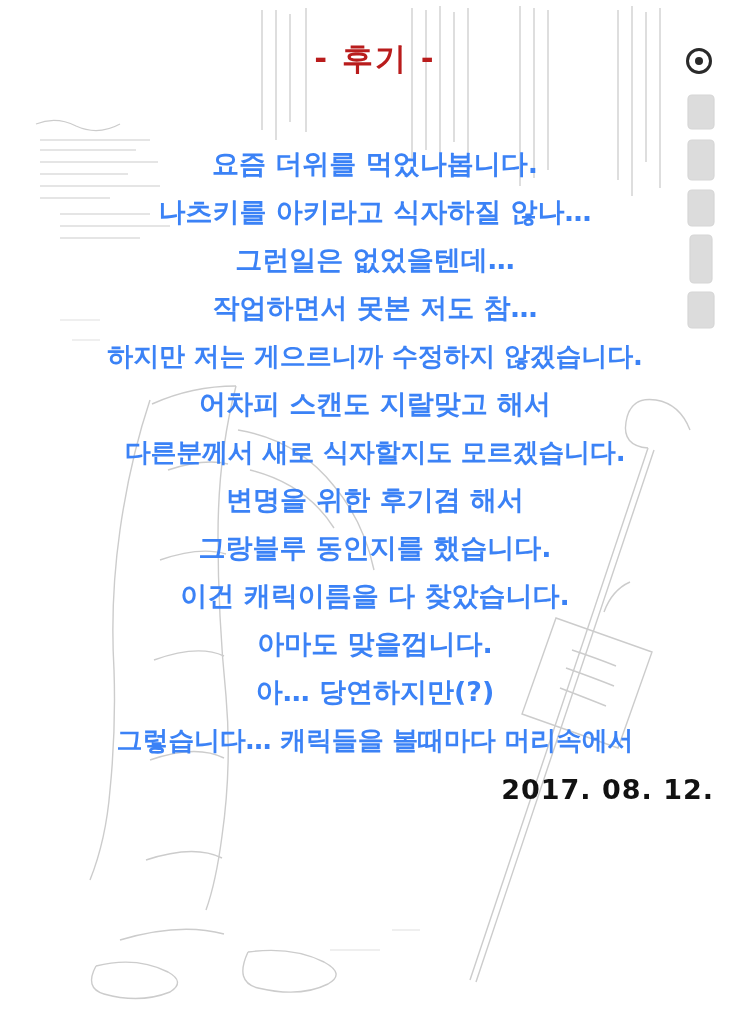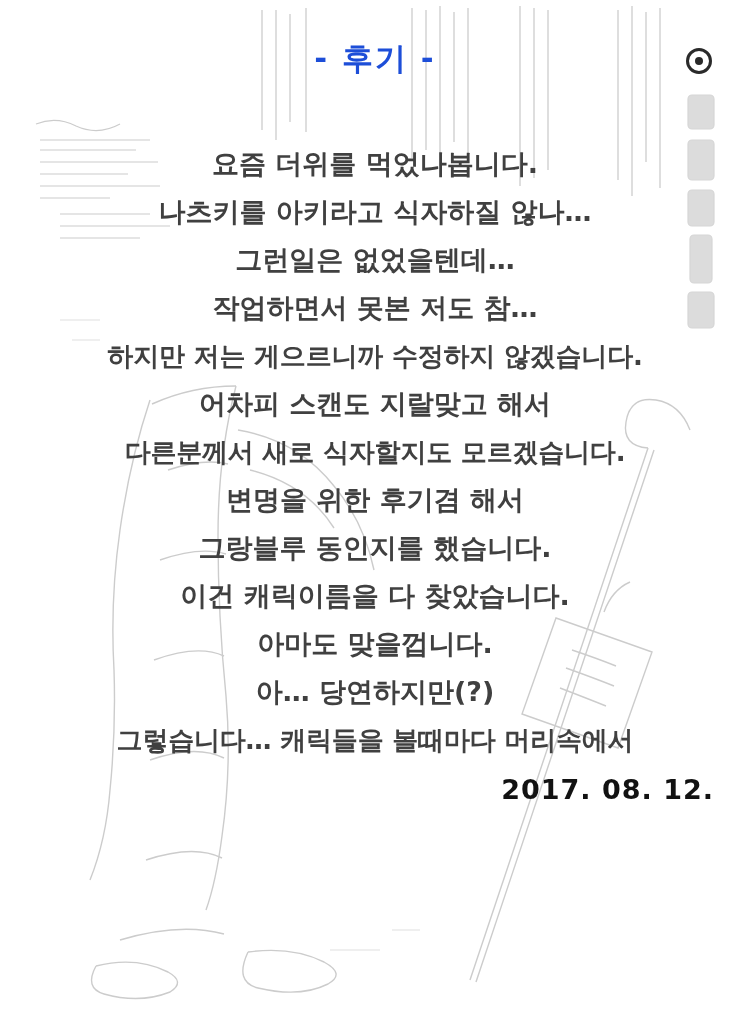--- a/index.html
+++ b/index.html
@@ -41,33 +41,33 @@
     padding: 28px 18px 20px 18px;
     display: flex;
     flex-direction: column;
     align-items: center;
   }
   .title {
     font-family: "DejaVu Sans", sans-serif;
     font-weight: bold;
     font-size: 31px;
     letter-spacing: 2px;
-    color: #1d4ed8;
+    color: #b91c1c;
     margin: 10px 0 0 0;
     text-align: center;
   }
   .body-lines {
     margin-top: 60px;
     width: 100%;
     text-align: center;
   }
   .line {
     font-family: "DejaVu Sans", sans-serif;
     font-weight: bold;
-    color: #404040;
+    color: #3b82f6;
     font-size: 27px;
     line-height: 48px;
     white-space: nowrap;
     text-align: center;
   }
   .line.wide {
     font-size: 26px;
     letter-spacing: -0.2px;
   }
   .date {

